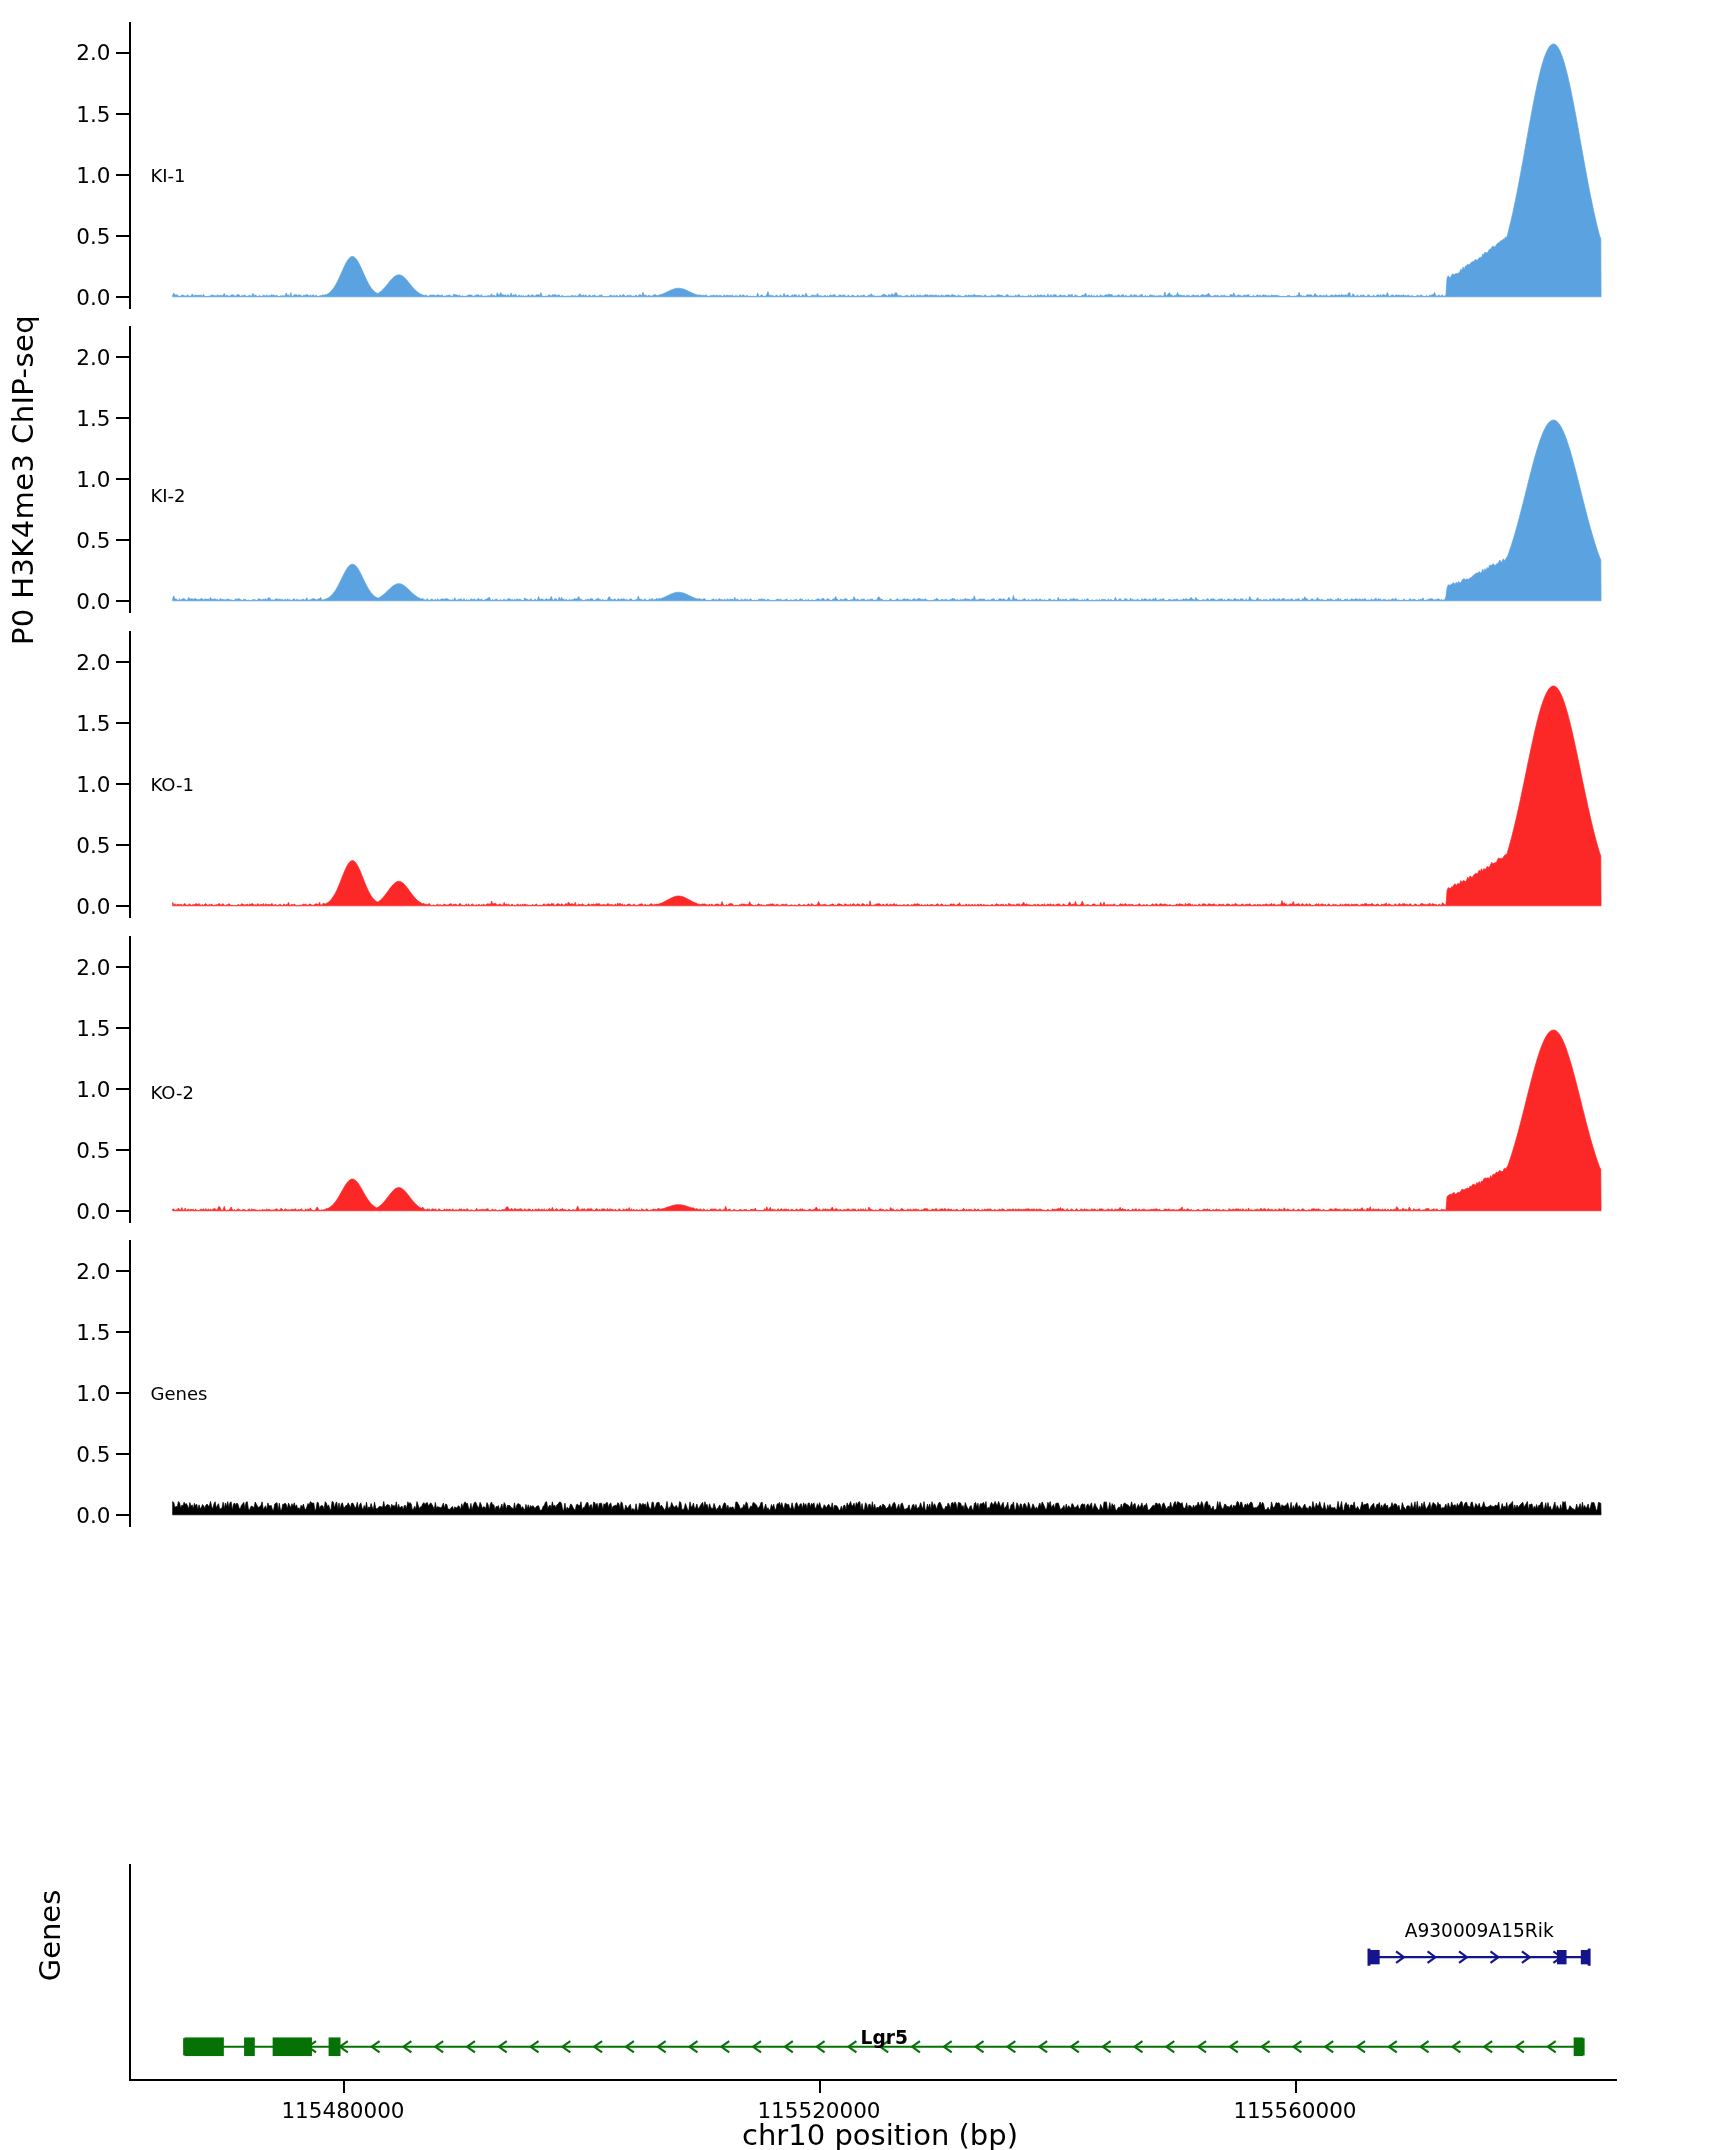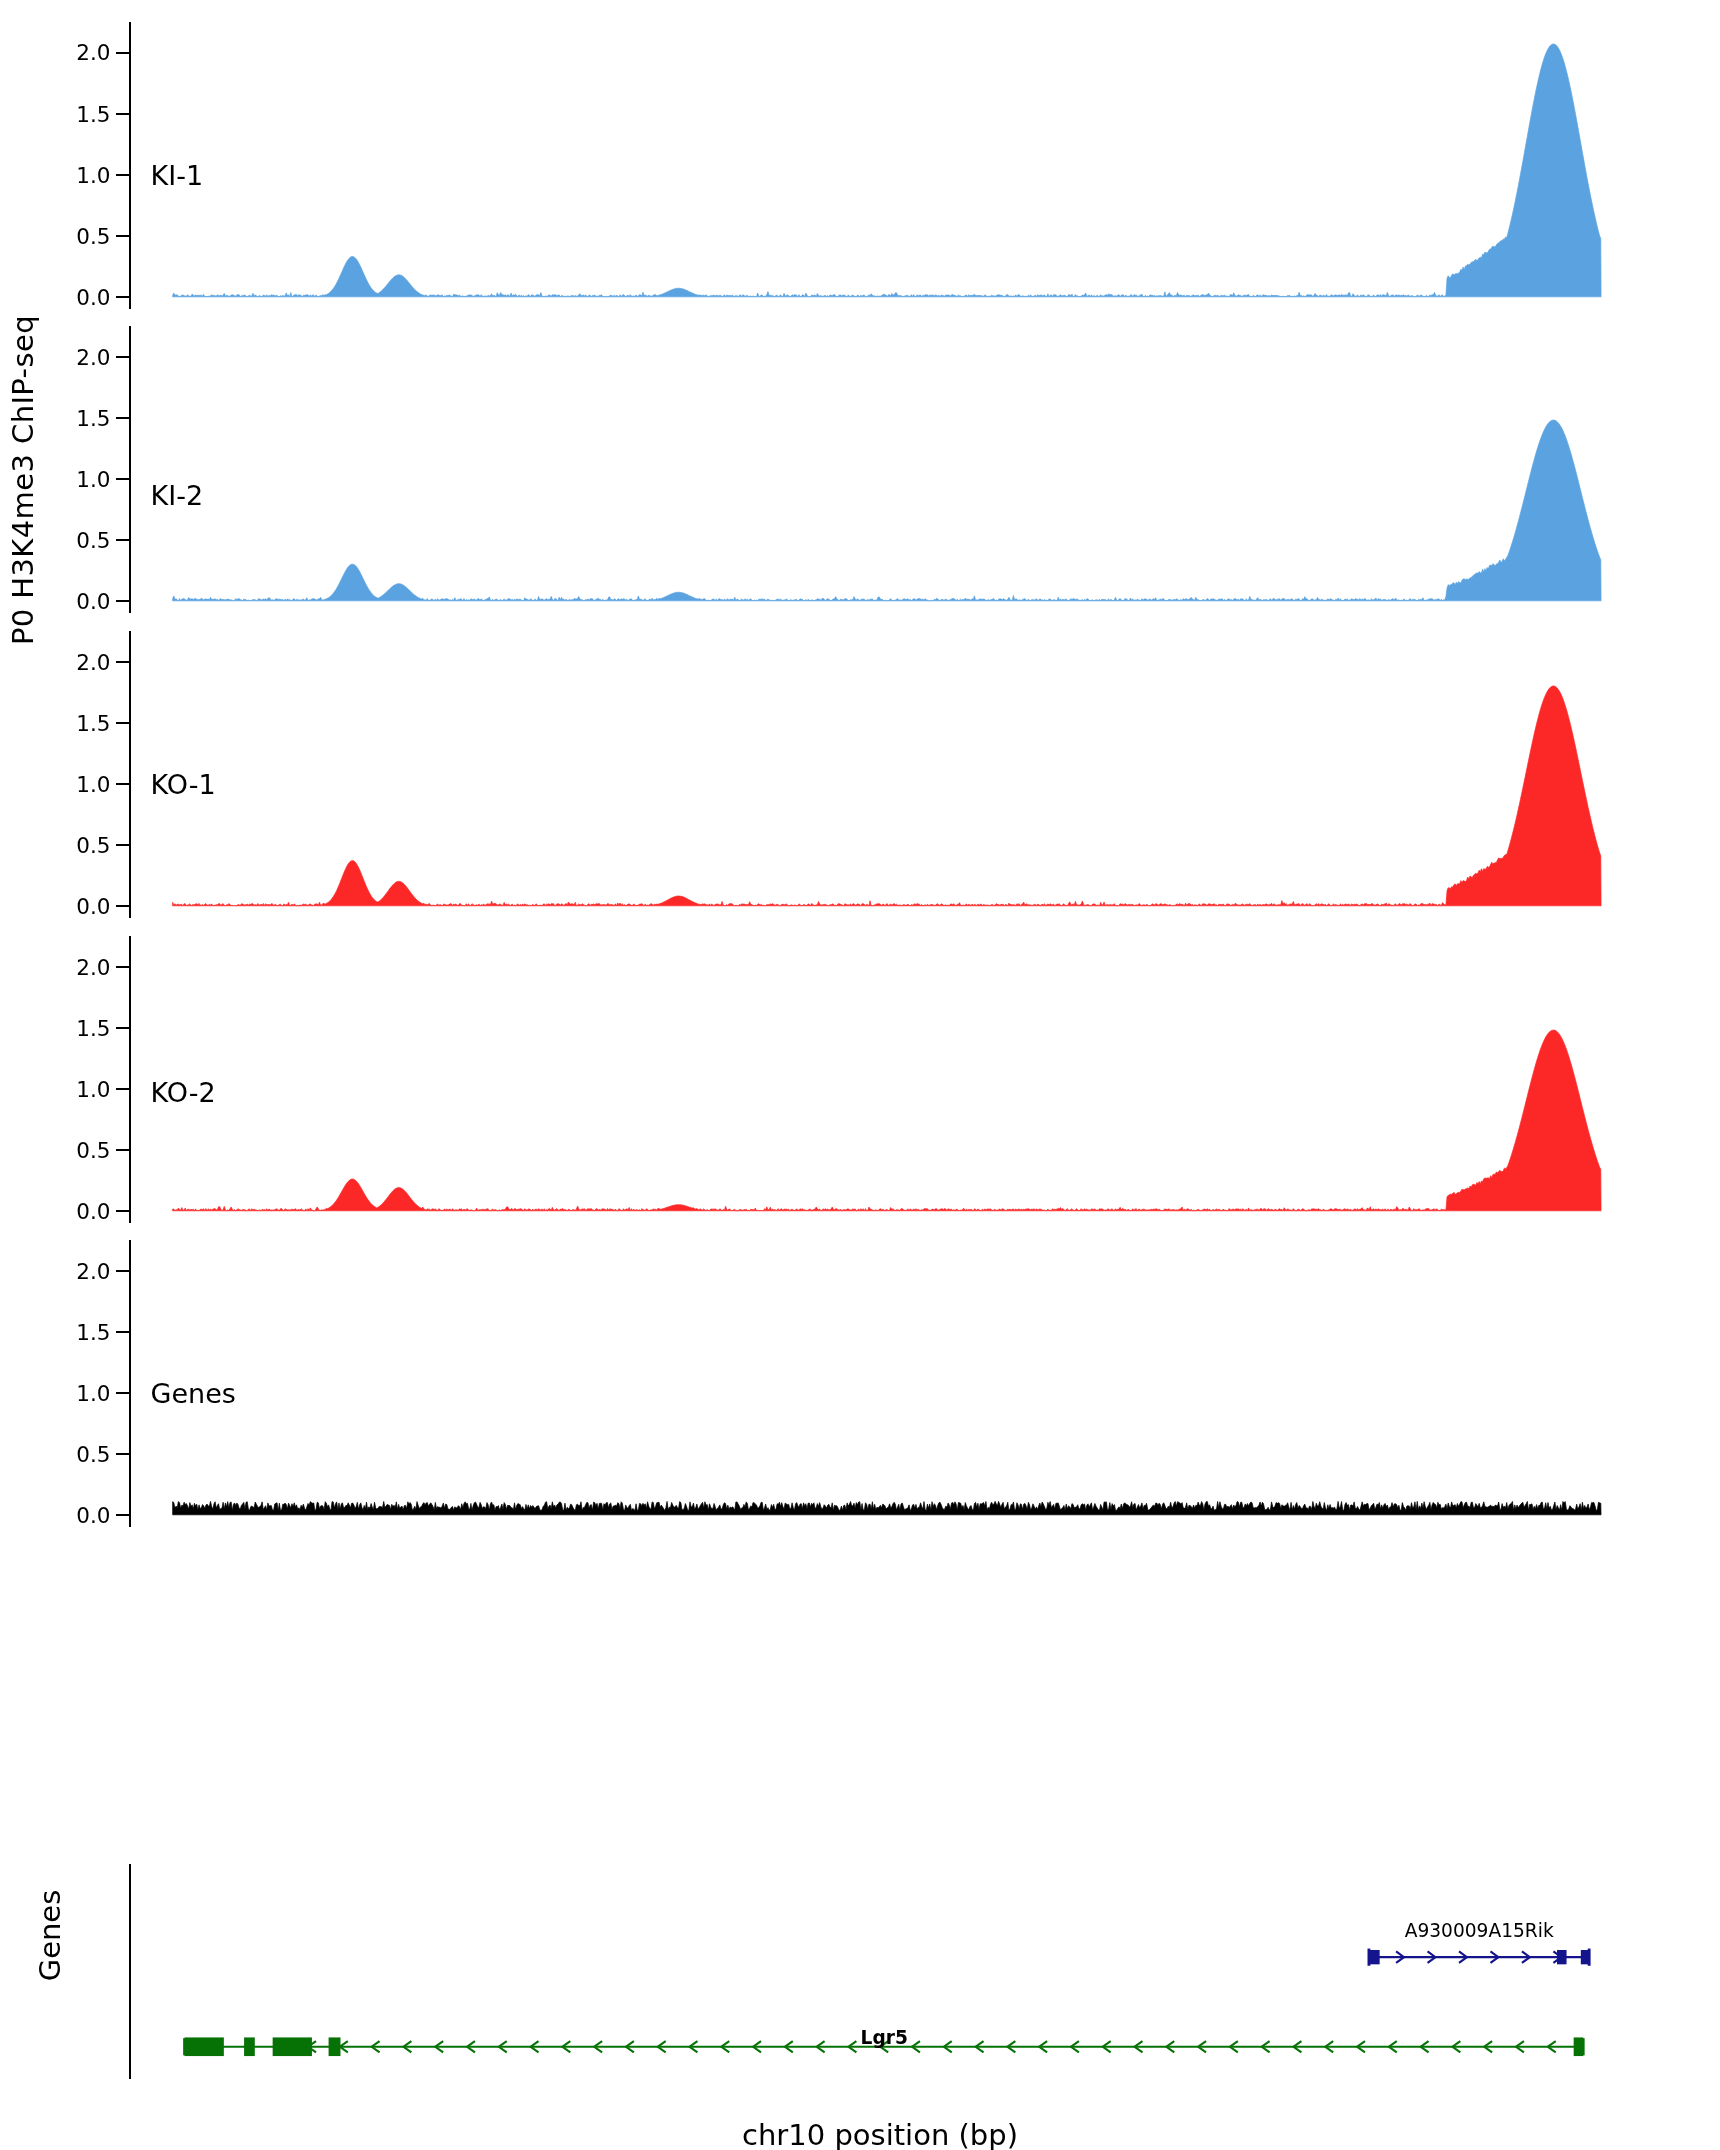--- a/index.html
+++ b/index.html
@@ -71,21 +71,21 @@
     right: 100%;
     margin-right: 18.6px;
     transform: translateY(-50%);
     font-size: 21.5px;
     white-space: nowrap;
   }
   .tracklabel {
     position: absolute;
     left: 21.5px;
     transform: translateY(-50%);
-    font-size: 27px;
+    font-size: 18px;
     white-space: nowrap;
   }
   .plotarea {
     position: absolute;
     left: 2.2px;
     top: 0;
     right: 0;
     bottom: 0;
     overflow: hidden;
   }
@@ -325,16 +325,25 @@
           <path d="M 1942.9112554112555 247 L 1931.9112554112555 255 L 1942.9112554112555 263" fill="none" stroke="#067206" stroke-width="3"></path>
           <path d="M 1987.2492784992787 247 L 1976.2492784992787 255 L 1987.2492784992787 263" fill="none" stroke="#067206" stroke-width="3"></path>
           <rect x="74.71428571428571" y="242" width="54.79047619047621" height="26" fill="#067206"></rect>
           <rect x="157.73015873015873" y="242" width="14.942857142857122" height="26" fill="#067206"></rect>
           <rect x="197.57777777777778" y="242" width="54.7904761904762" height="26" fill="#067206"></rect>
           <rect x="275.6126984126984" y="242" width="16.60317460317458" height="26" fill="#067206"></rect>
           <rect x="2012.304761904762" y="242" width="13.282539682539664" height="26" fill="#067206"></rect>
         </svg></div>
   </div>
 
+  <div id="xaxis">
+      <div class="axisline" style="left: 0px; width: 1488px;"></div>
+      <div class="xtick" style="left: 214px;"></div>
+      <div class="xticklabel" style="left: 214px;">115480000</div>
+      <div class="xtick" style="left: 690px;"></div>
+      <div class="xticklabel" style="left: 690px;">115520000</div>
+      <div class="xtick" style="left: 1166px;"></div>
+      <div class="xticklabel" style="left: 1166px;">115560000</div>
+    </div>
   <div id="xlabel">chr10 position (bp)</div>
 
 </div>
 
 
 </body></html>

